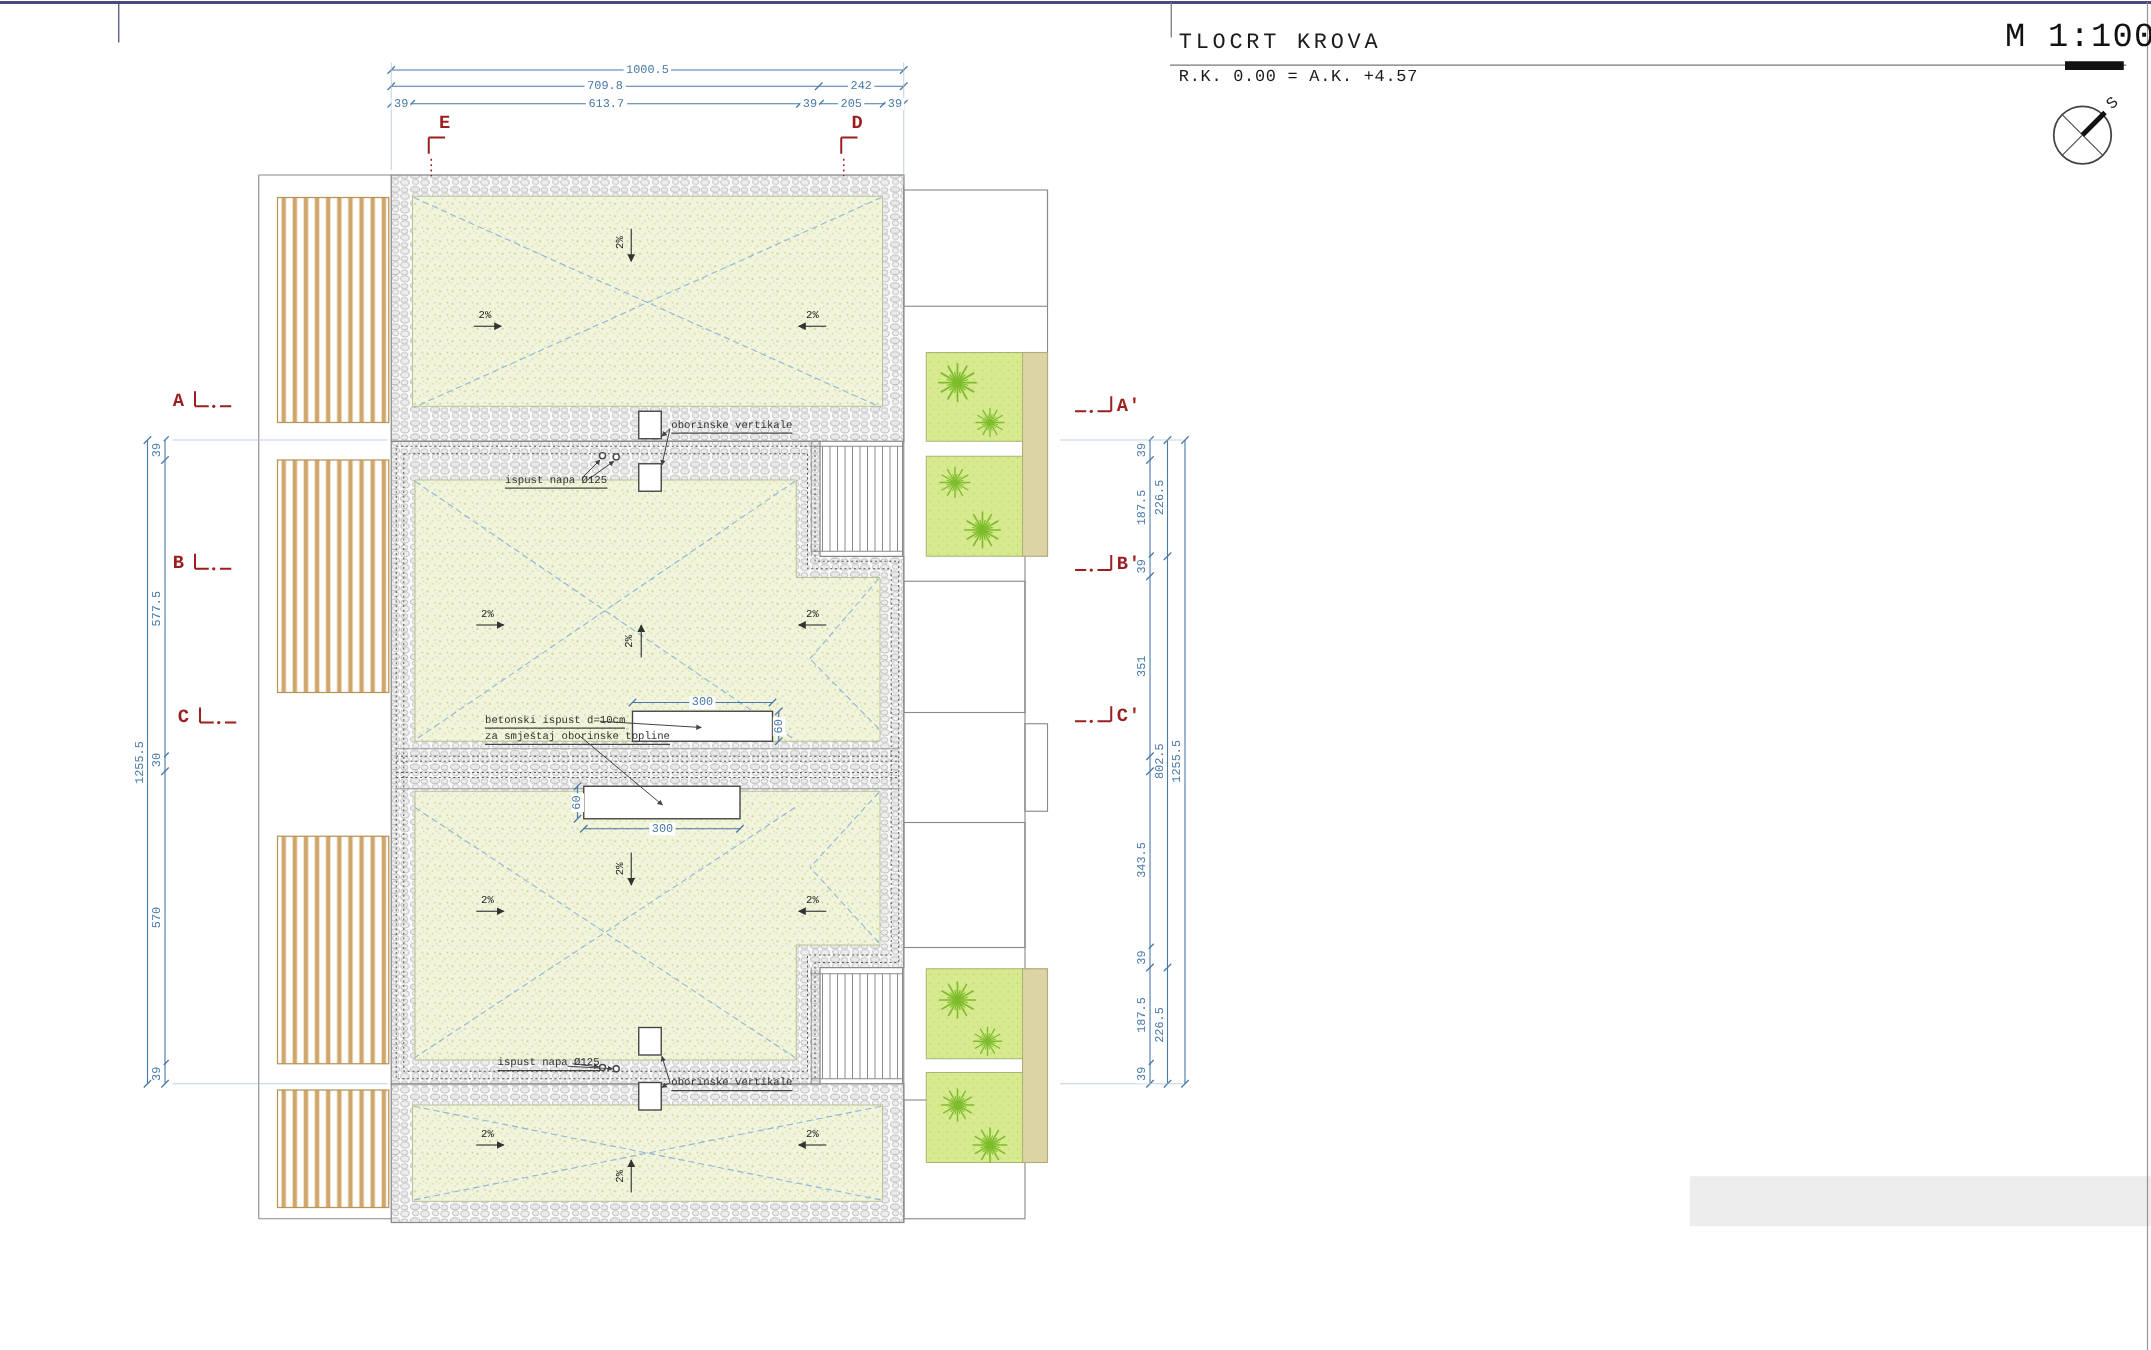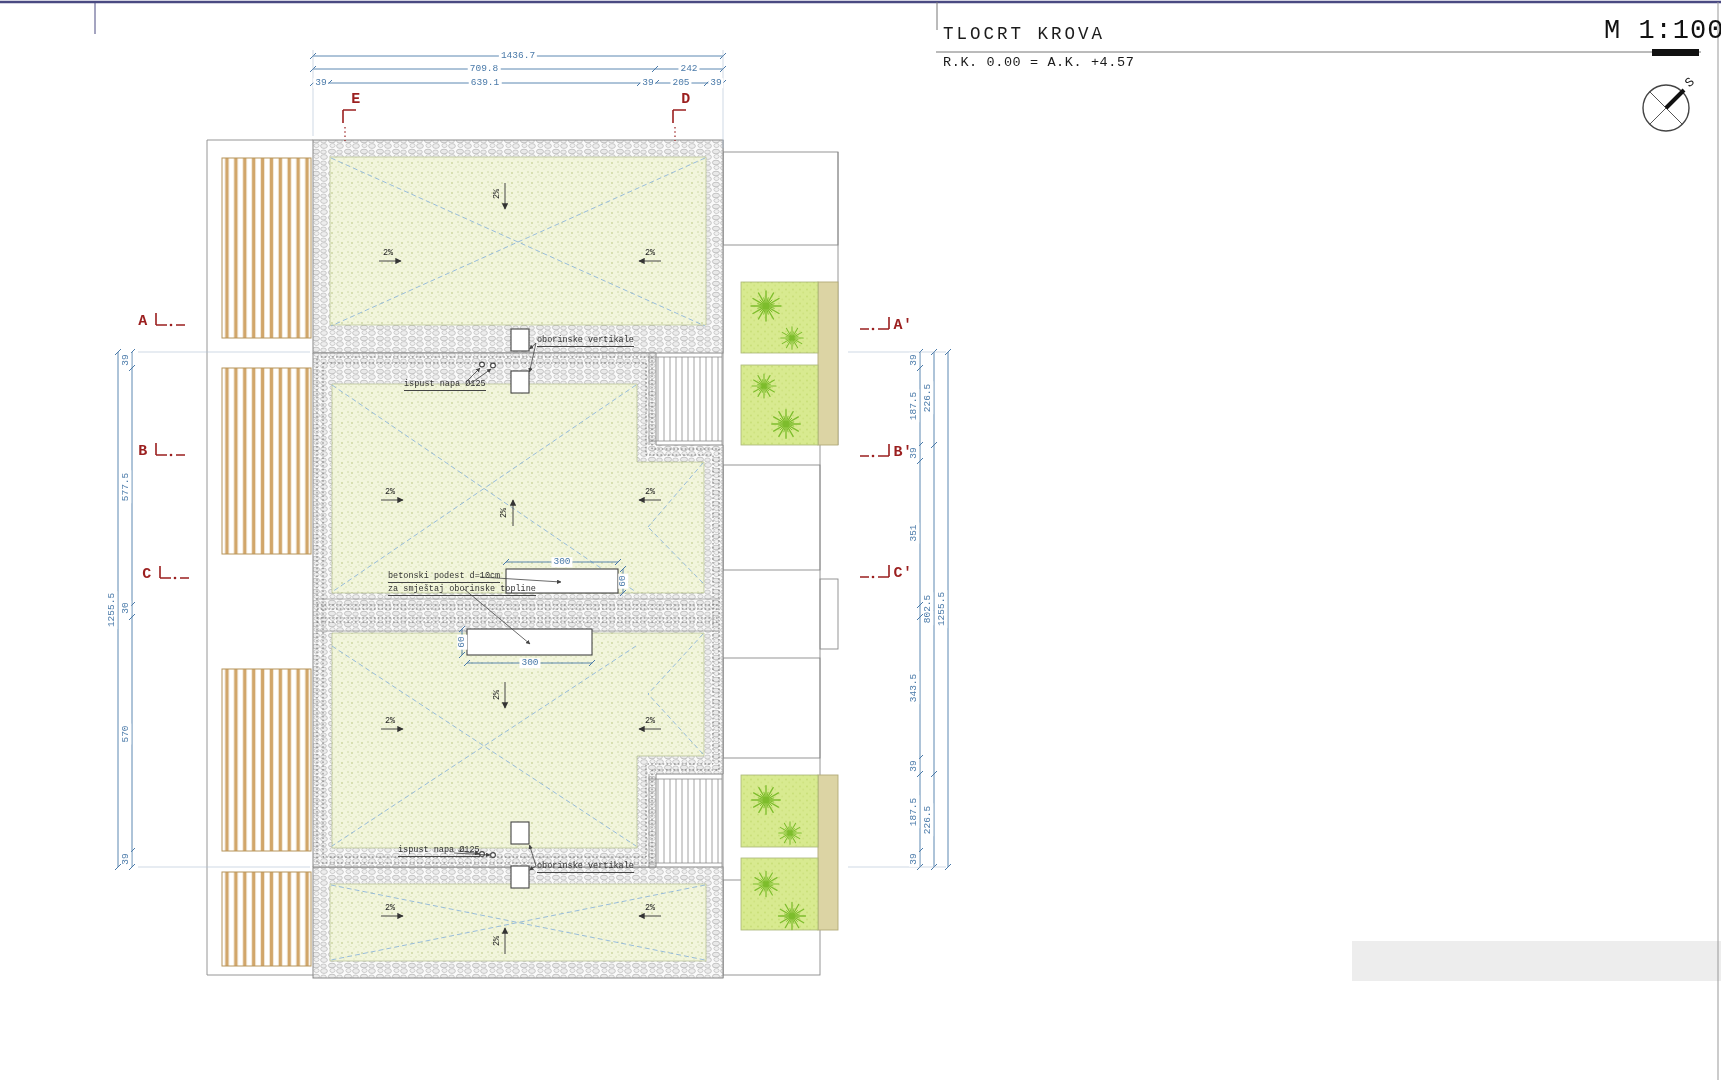--- a/index.html
+++ b/index.html
@@ -237,25 +237,25 @@
 </svg>
 
 <div>
   <span class="lbl title">TLOCRT KROVA</span>
   <span class="lbl subtitle">R.K. 0.00 = A.K. +4.57</span>
   <span class="lbl scalebig">M 1:100</span>
   <span class="lbl north-s">S</span>
 </div>
 
 <div>
-  <span class="lbl dimh" style="left:518px;top:56px">1436.7</span>
+  <span class="lbl dimh" style="left:518px;top:56px">1000.5</span>
   <span class="lbl dimh" style="left:484px;top:69px">709.8</span>
   <span class="lbl dimh" style="left:689px;top:69px">242</span>
   <span class="lbl dimh" style="left:321px;top:83px">39</span>
-  <span class="lbl dimh" style="left:485px;top:83px">639.1</span>
+  <span class="lbl dimh" style="left:485px;top:83px">613.7</span>
   <span class="lbl dimh" style="left:648px;top:83px">39</span>
   <span class="lbl dimh" style="left:681px;top:83px">205</span>
   <span class="lbl dimh" style="left:716px;top:83px">39</span>
 </div>
 
 <div>
   <span class="lbl dimv" style="left:112px;top:610px">1255.5</span>
   <span class="lbl dimv" style="left:126px;top:360px">39</span>
   <span class="lbl dimv" style="left:126px;top:487px">577.5</span>
   <span class="lbl dimv" style="left:126px;top:608px">30</span>
@@ -292,21 +292,21 @@
   <span class="lbl marker" style="left:143px;top:451px">B</span>
   <span class="lbl marker" style="left:147px;top:574px">C</span>
   <span class="lbl marker" style="left:903px;top:325px">A'</span>
   <span class="lbl marker" style="left:903px;top:452px">B'</span>
   <span class="lbl marker" style="left:903px;top:573px">C'</span>
 </div>
 
 <div>
   <span class="lbl note u" style="left:537px;top:336px">oborinske vertikale</span>
   <span class="lbl note u" style="left:404px;top:380px">ispust napa Ø125</span>
-  <span class="lbl note u" style="left:388px;top:572px">betonski podest d=10cm</span>
+  <span class="lbl note u" style="left:388px;top:572px">betonski ispust d=10cm</span>
   <span class="lbl note u" style="left:388px;top:585px">za smještaj oborinske topline</span>
   <span class="lbl note u" style="left:398px;top:846px">ispust napa Ø125</span>
   <span class="lbl note u" style="left:537px;top:862px">oborinske vertikale</span>
 </div>
 
 <div>
   <span class="lbl slope v" style="left:497px;top:194px">2%</span>
   <span class="lbl slope" style="left:388px;top:253px">2%</span>
   <span class="lbl slope" style="left:650px;top:253px">2%</span>
   <span class="lbl slope" style="left:390px;top:492px">2%</span>

